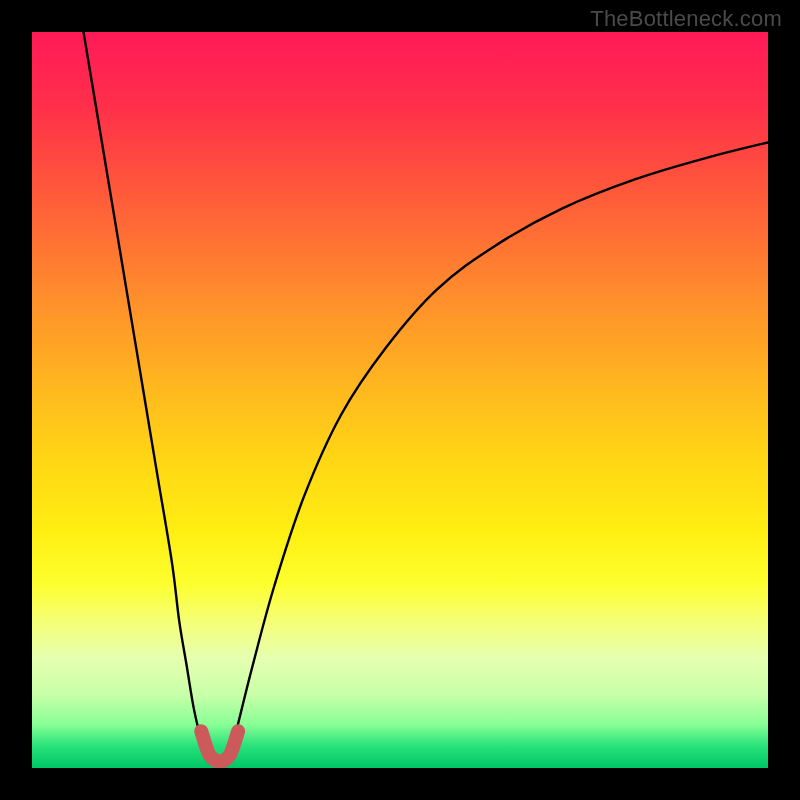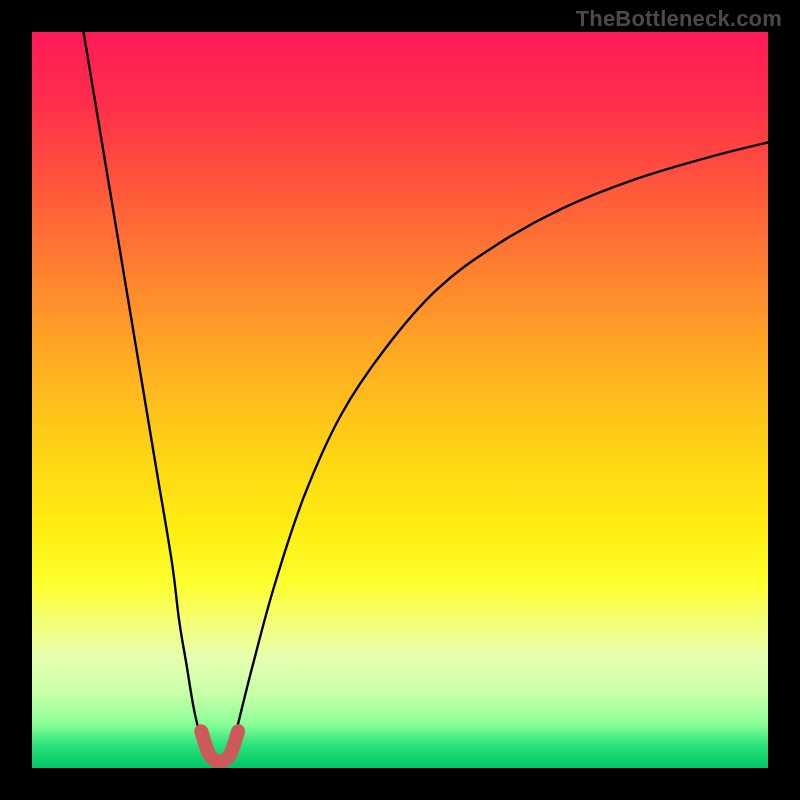--- a/index.html
+++ b/index.html
@@ -57,21 +57,21 @@
     top: 0;
     width: 736px;
     height: 736px;
   }
   .watermark {
     position: absolute;
     top: 6px;
     right: 18px;
     color: #4a4a4a;
     font-size: 22px;
-    font-weight: 700;
+    font-weight: 400;
     letter-spacing: 0.2px;
     user-select: none;
   }
 </style>
 </head>
 <body>
 
 <div class="frame">
 
   <div class="plot">

